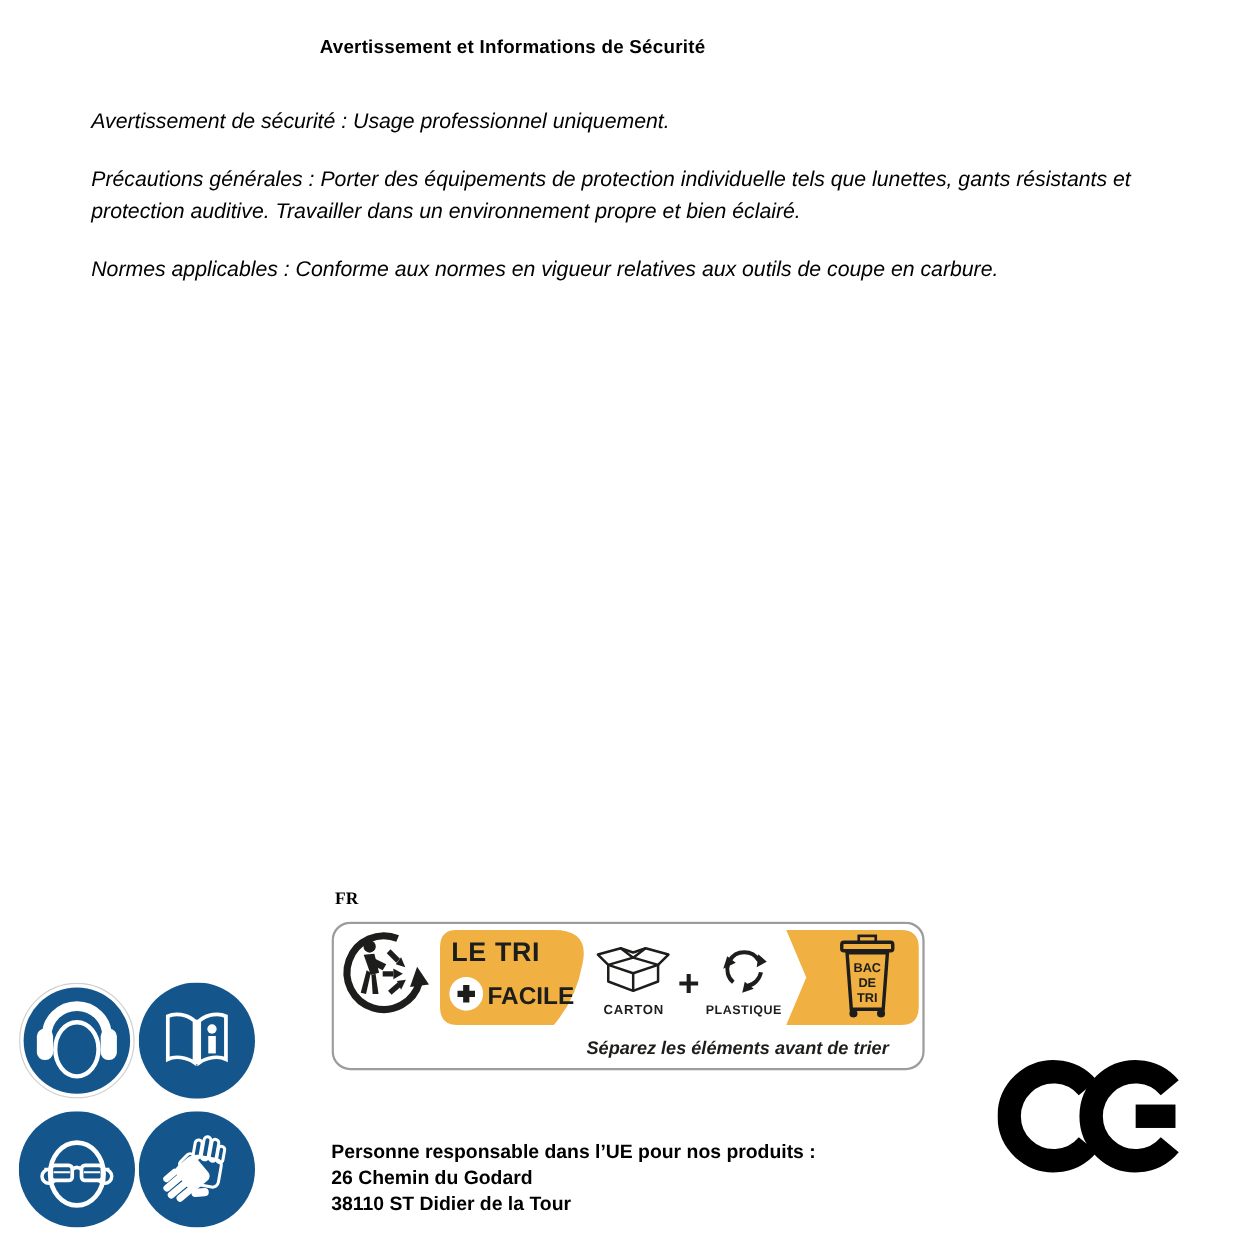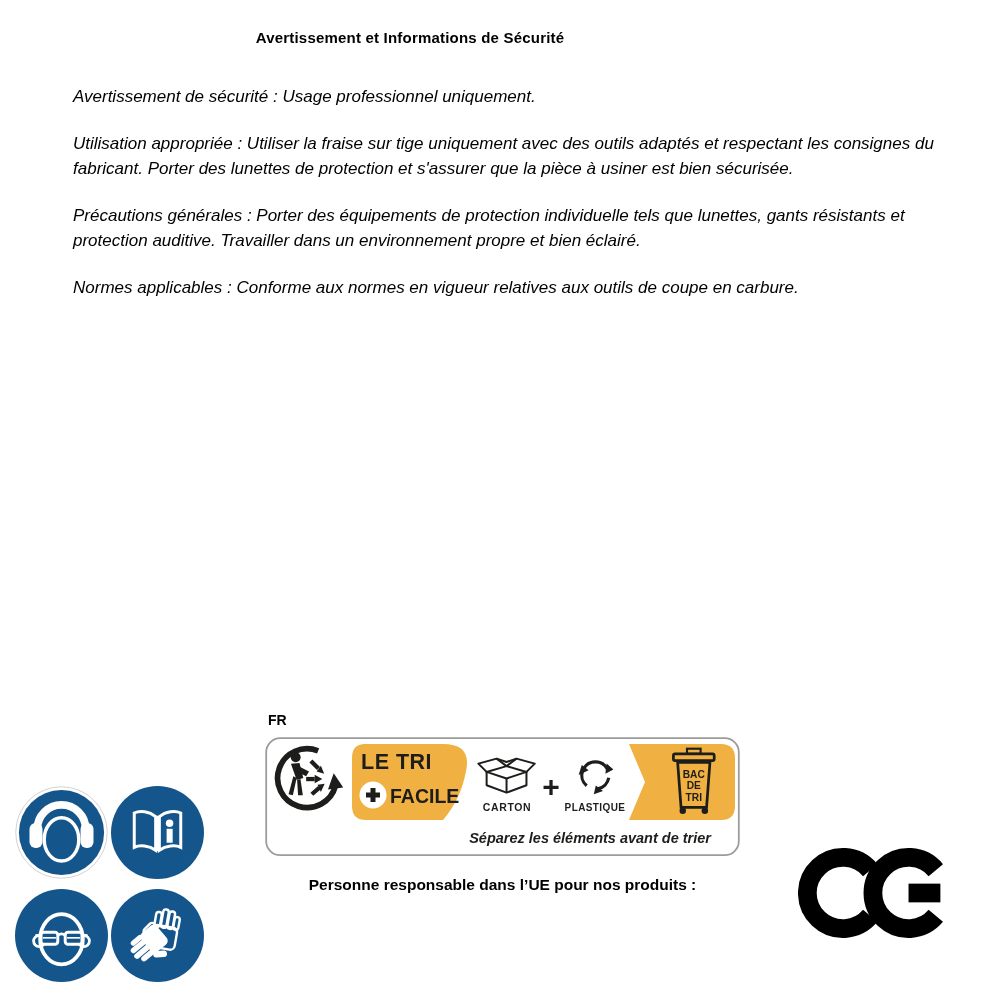--- a/index.html
+++ b/index.html
@@ -19,40 +19,39 @@
   .doc-body p.extra-gap{margin-top:18px;}
 
   
   .picto{position:absolute;width:93px;height:93px;}
   #picto-ear{left:15px;top:786px;}
   #picto-book{left:111px;top:786px;}
   #picto-glasses{left:15px;top:889px;}
   #picto-gloves{left:111px;top:889px;}
 
   
-  .fr-label{position:absolute;left:268px;top:712px;font-size:14px;font-weight:bold;}
+  .fr-label{position:absolute;left:268px;top:712px;font-size:14px;font-weight:bold;font-family:Liberation Serif, serif;}
   .tri-box{position:absolute;left:265px;top:737px;width:475px;height:120px;}
 
   
   .resp-block{
-    position:absolute;left:265px;top:874px;width:475px;text-align:center;
+    position:absolute;left:265px;top:911px;width:475px;text-align:left;
     font-size:15.5px;font-weight:bold;line-height:21px;
   }
 
   
   .ce-mark{position:absolute;left:798px;top:843px;width:148px;height:100px;}
 </style>
 </head>
 <body>
 
 <div class="doc-title">Avertissement et Informations de Sécurité</div>
 
 <div class="doc-body">
   <p>Avertissement de sécurité : Usage professionnel uniquement.</p>
-  <p>Utilisation appropriée : Utiliser la fraise sur tige uniquement avec des outils adaptés et respectant les consignes du fabricant. Porter des lunettes de protection et s'assurer que la pièce à usiner est bien sécurisée.</p>
   <p>Précautions générales : Porter des équipements de protection individuelle tels que lunettes, gants résistants et protection auditive. Travailler dans un environnement propre et bien éclairé.</p>
   <p class="extra-gap">Normes applicables : Conforme aux normes en vigueur relatives aux outils de coupe en carbure.</p>
 </div>
 
 <svg id="picto-ear" class="picto" viewBox="0 0 100 100">
   <circle cx="50" cy="50" r="49.2" fill="#ffffff" stroke="#cfcfcf" stroke-width="1"></circle>
   <circle cx="50" cy="50" r="45.8" fill="#14568B"></circle>
   <g transform="translate(50,50) scale(0.93) translate(-50,-50)">
     <path d="M 22 46 A 28 28 0 0 1 78 46" stroke="#fff" stroke-width="9" fill="none"></path>
     <rect x="13" y="39" width="15" height="29" rx="7" fill="#fff"></rect>
@@ -169,19 +168,21 @@
         <text x="28" y="64">TRI</text>
       </g>
     </g>
   </g>
 
   <text x="446" y="106" text-anchor="end" font-size="14.5" font-style="italic" font-weight="bold" fill="#1D1D1B">Séparez les éléments avant de trier</text>
 </svg>
 
 <div class="resp-block">
   <div>Personne responsable dans l’UE pour nos produits :</div>
+  <div>26 Chemin du Godard</div>
+  <div>38110 ST Didier de la Tour</div>
 </div>
 
 <svg class="ce-mark" viewBox="0 0 158 100">
   <path d="M 77.1 25.6 A 38 38 0 1 0 77.1 74.4" stroke="#000" stroke-width="20" fill="none"></path>
   <path d="M 147.1 25.6 A 38 38 0 1 0 147.1 74.4" stroke="#000" stroke-width="20" fill="none"></path>
   <rect x="118" y="40" width="34" height="20" fill="#000"></rect>
 </svg>
 
 </body></html>

